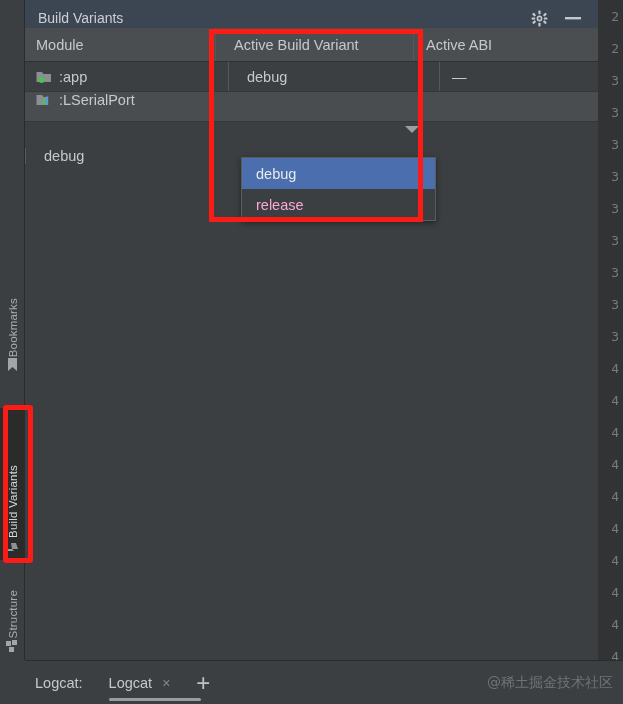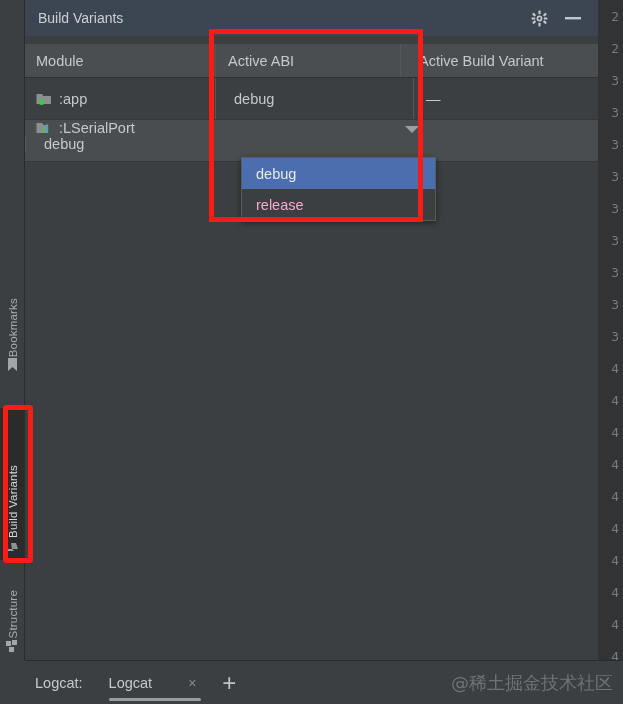--- a/index.html
+++ b/index.html
@@ -79,40 +79,41 @@
     display: flex;
     align-items: center;
     gap: 16px;
     margin-right: 16px;
   }
   .tb-icon { cursor: default; display:flex; align-items:center; }
 
   
   #bv-table {
     position: absolute;
-    left: 0; top: 44px;
+    left: 0; top: 28px;
     width: 573px;
     box-sizing: border-box;
   }
   .tbl-row { display: flex; box-sizing: border-box; }
   .tbl-header {
     height: 34px;
     background: #4a4e51;
     border-bottom: 1px solid #2f3133;
   }
   .tbl-header .cell {
     display: flex;
     align-items: center;
     font-size: 14.5px;
     color: #c6c9cc;
     box-sizing: border-box;
   }
   .tbl-body-row {
-    height: 42px;
+    height: 30px;
     border-bottom: 1px solid #353739;
+    gap: 40px;
   }
   .tbl-body-row.row-a { background: #3c3f41; }
   .tbl-body-row.row-b { background: #4a4d50; flex-direction: column; }
   .tbl-body-row .cell {
     display: flex;
     align-items: center;
     font-size: 14.5px;
     color: #c6c9cc;
     box-sizing: border-box;
   }
@@ -219,21 +220,20 @@
     font-size: 14.5px;
     color: #c6c9cc;
   }
   #logcat-tab {
     margin-left: 22px;
     height: 44px;
     display: flex;
     align-items: center;
     position: relative;
     padding: 0 4px;
-    gap: 26px;
   }
   #logcat-tab-label {
     font-size: 14.5px;
     color: #c6c9cc;
   }
   #logcat-tab-close {
     margin-left: 10px;
     font-size: 14px;
     color: #86898c;
     cursor: default;
@@ -248,21 +248,21 @@
   #logcat-add {
     margin-left: 22px;
     font-size: 24px;
     color: #bfc2c5;
     line-height: 1;
     cursor: default;
   }
   #watermark {
     margin-left: auto;
     margin-right: 10px;
-    font-size: 18px;
+    font-size: 14px;
     color: #6e7376;
     font-family: "DejaVu Sans", sans-serif;
   }
   #bottom-stripe-corner {
     position: absolute;
     left: 0; top: 660px;
     width: 25px; height: 44px;
     background: #3c3f41;
     box-sizing: border-box;
   }
@@ -330,22 +330,22 @@
           <rect x="1" y="5" width="16" height="2.4" fill="#c5c8cb"></rect>
         </svg>
       </span>
     </div>
   </div>
 
   <div id="bv-table">
 
     <div class="tbl-row tbl-header">
       <div class="cell col-module">Module</div>
+      <div class="cell col-variant">Active Build Variant</div>
       <div class="cell col-abi">Active ABI</div>
-      <div class="cell col-variant">Active Build Variant</div>
     </div>
 
     <div class="tbl-row tbl-body-row row-a">
       <div class="cell col-module">
         <span class="mod-icon">
           <svg width="16" height="14" viewBox="0 0 16 14">
             <path d="M0.5,2 L6,2 L7.5,4 L15,4 L15,12 L0.5,12 Z" fill="#8b8f92"></path>
             <circle cx="5.5" cy="10" r="3" fill="#4fbf56"></circle>
           </svg>
         </span>

